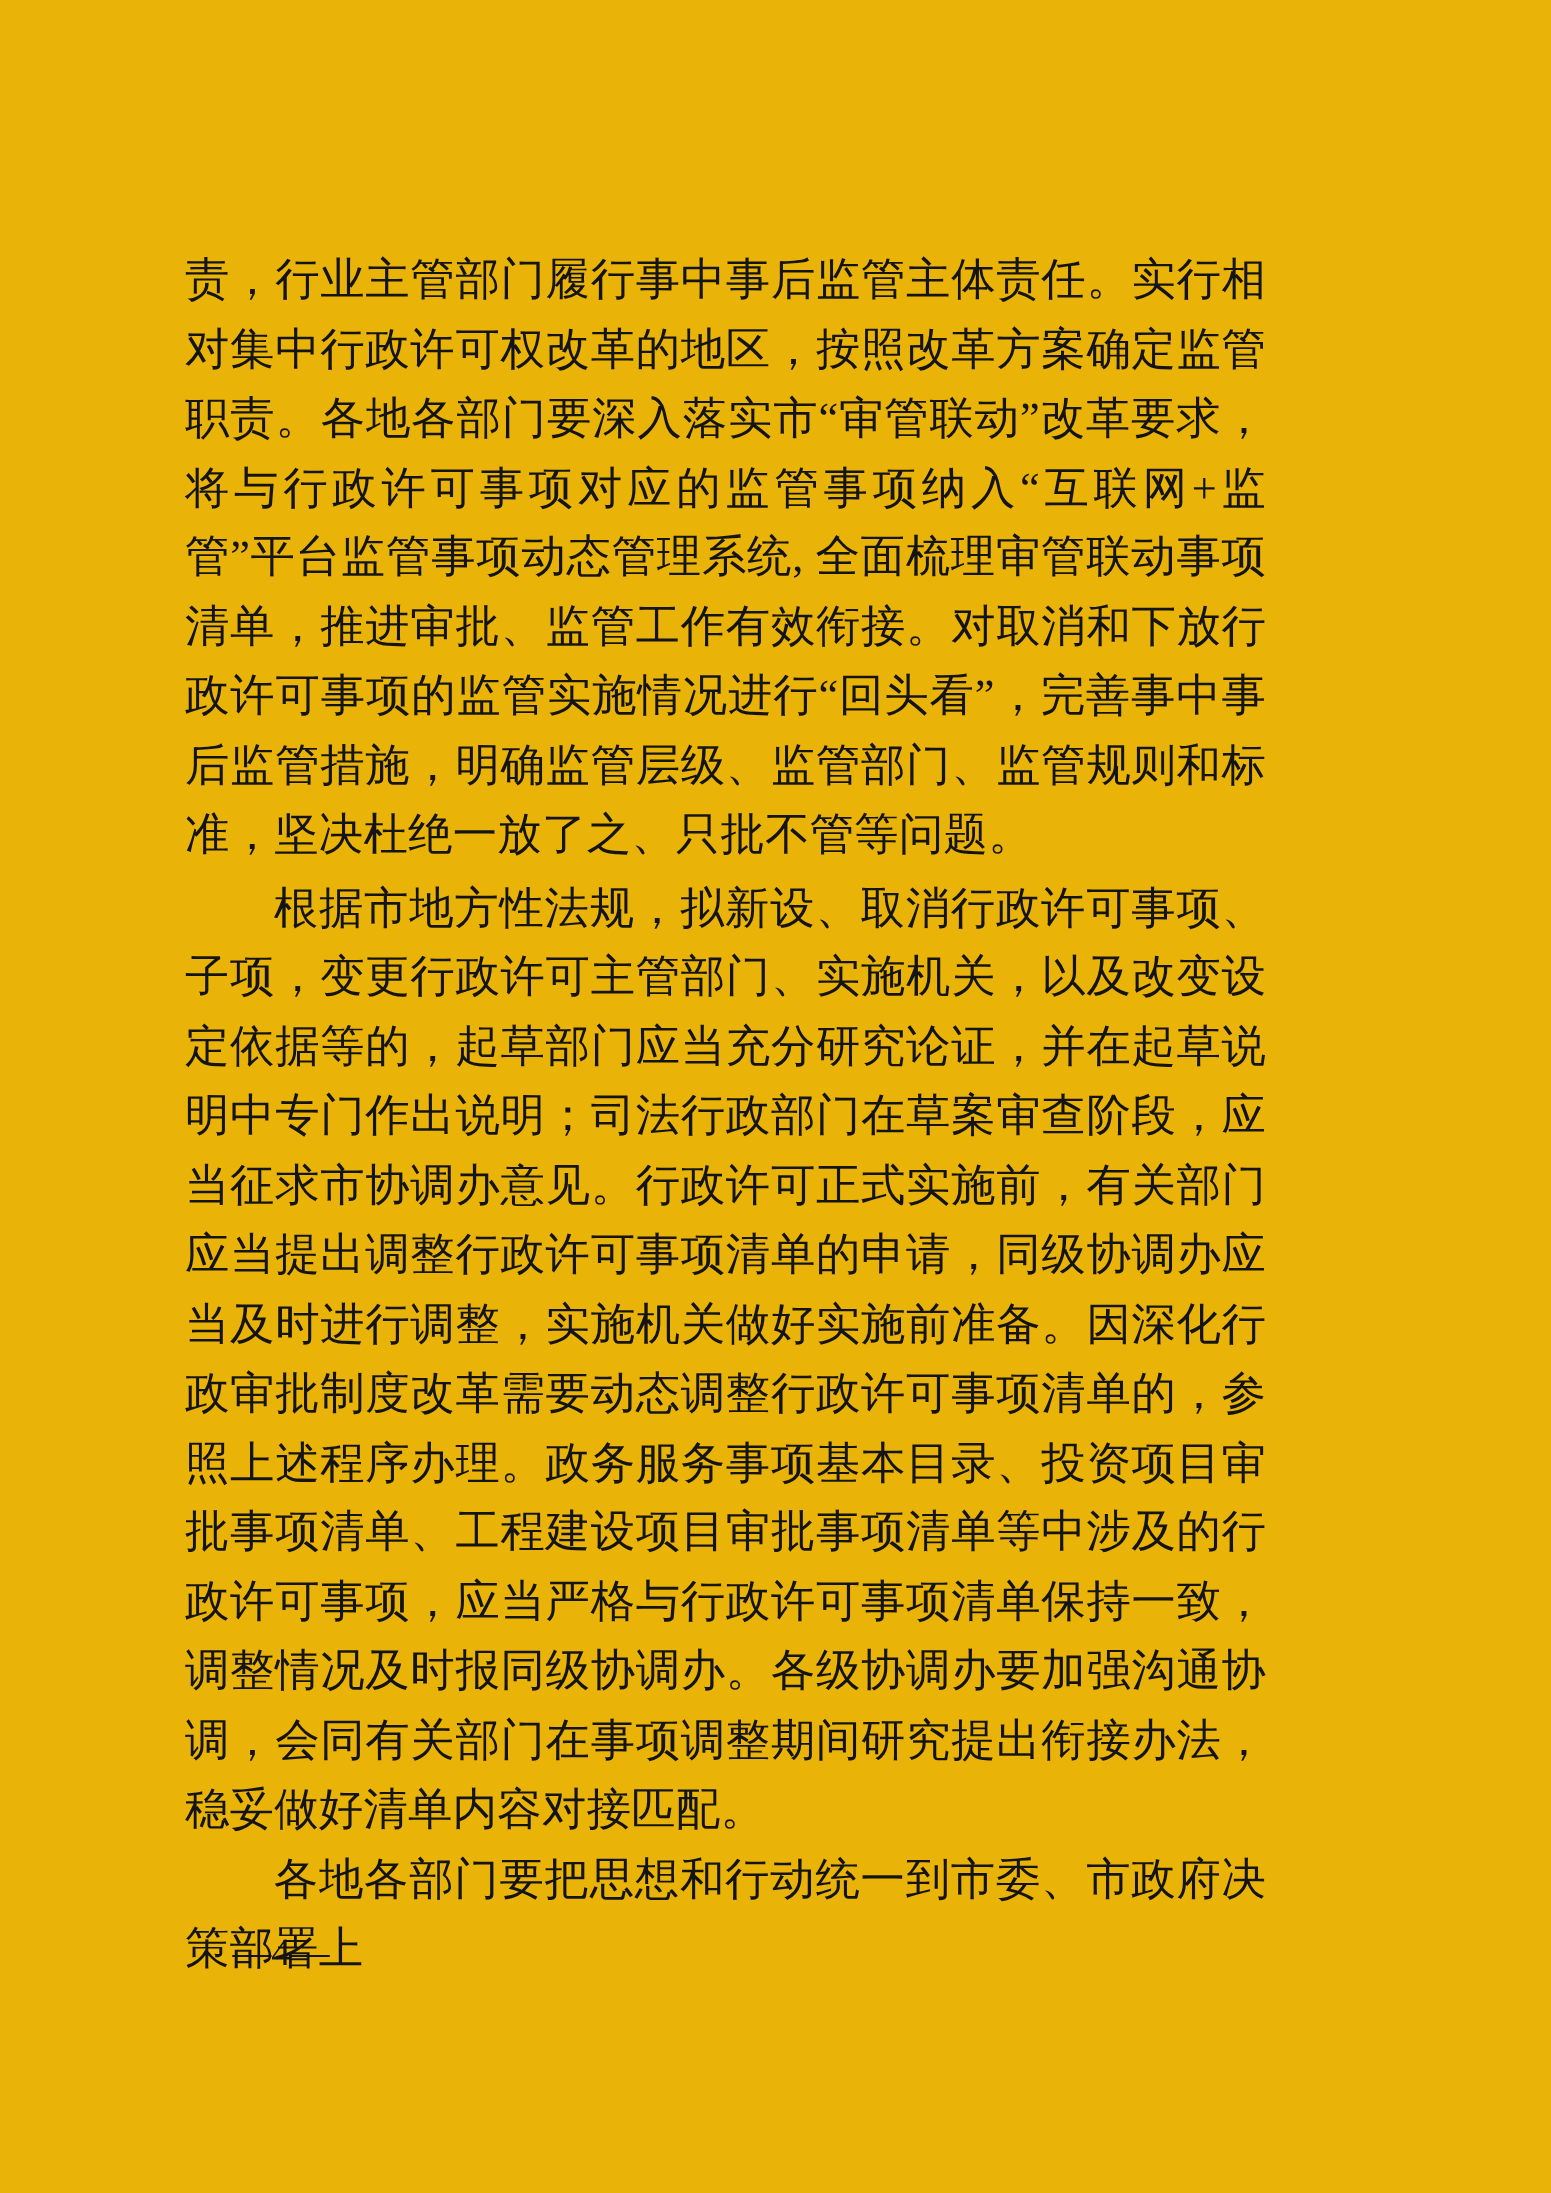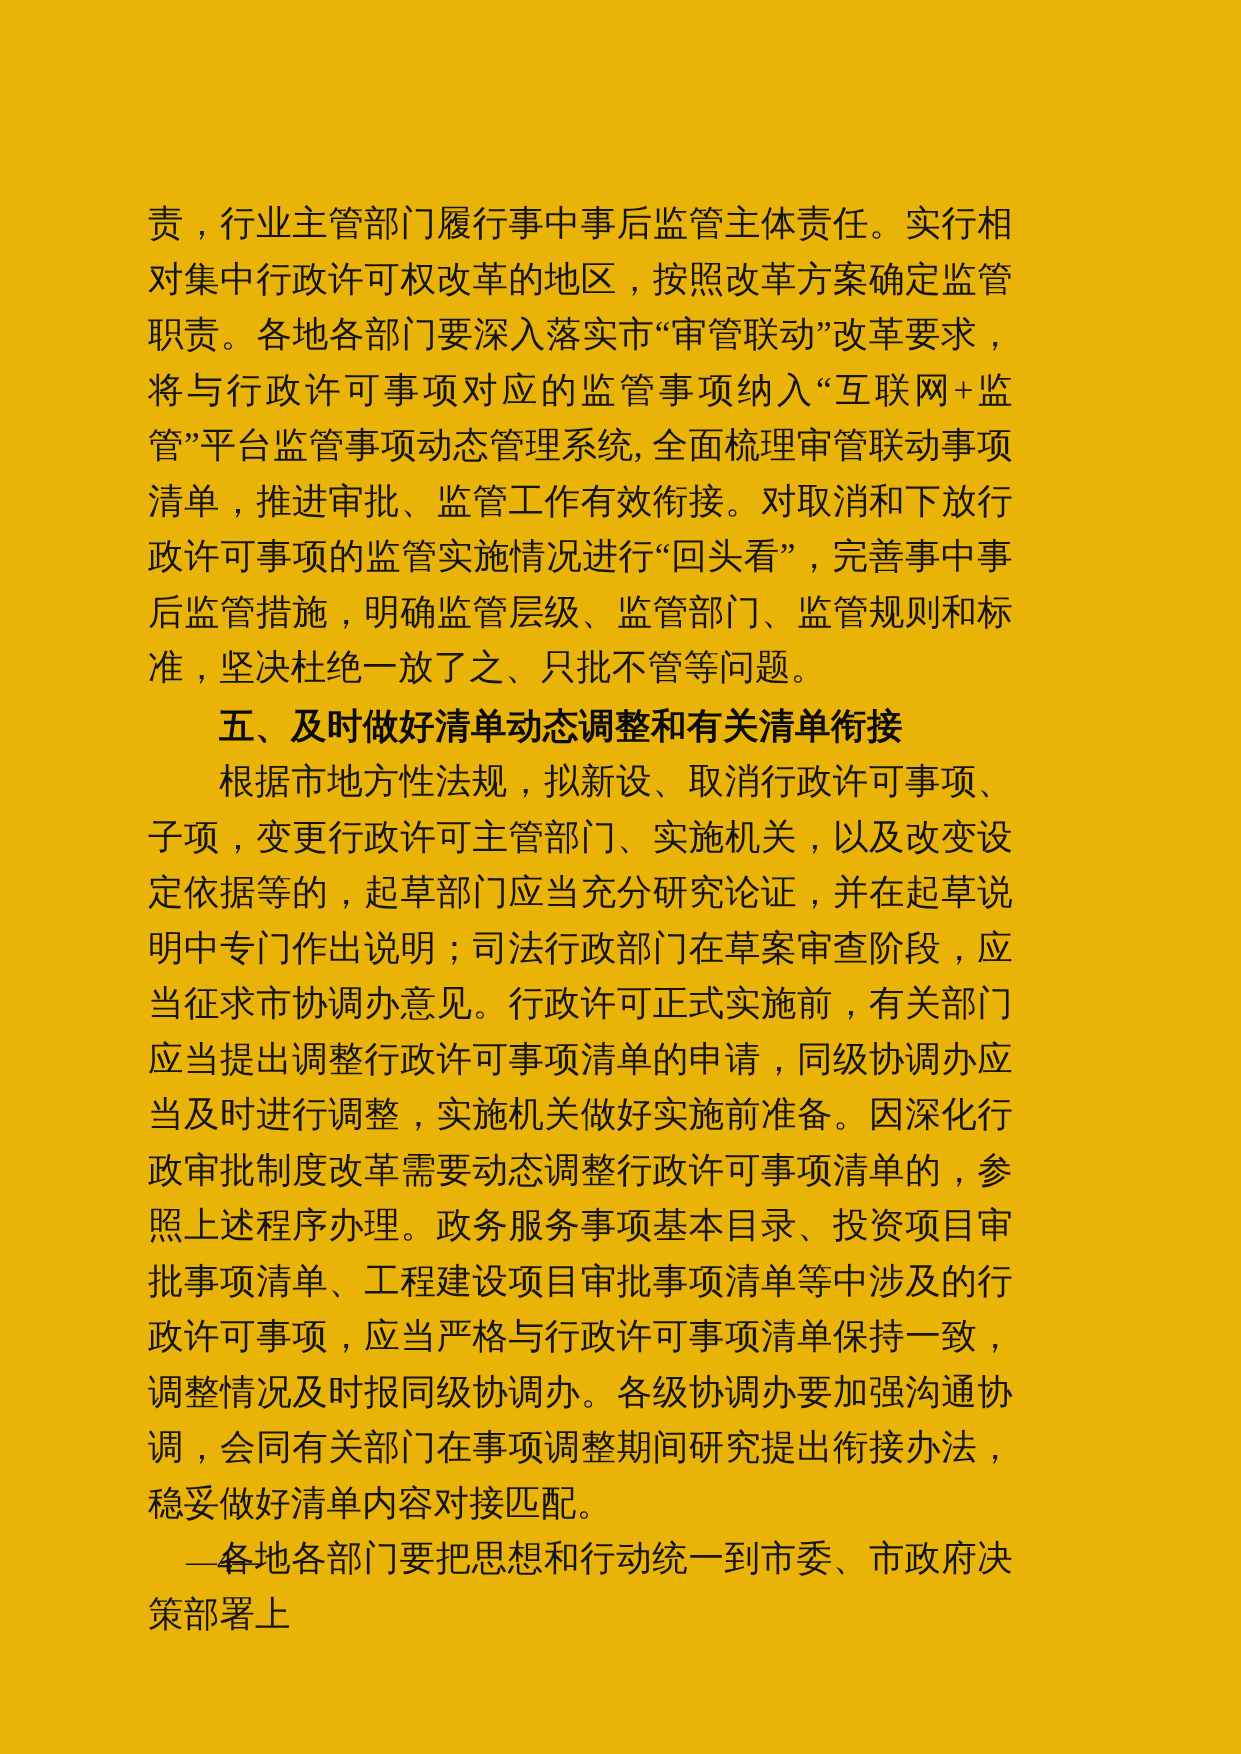--- a/index.html
+++ b/index.html
@@ -73,21 +73,20 @@
 <body>
 
 <div class="page">
 
   <div class="content">
 
     <p class="para">责，行业主管部门履行事中事后监管主体责任。实行相对集中行政许可权改革的地区，按照改革方案确定监管职责。各地各部门要深入落实市“审管联动”改革要求，将与行政许可事项对应的监管事项纳入“互联网+监管”平台监管事项动态管理系统, 全面梳理审管联动事项清单，推进审批、监管工作有效衔接。对取消和下放行政许可事项的监管实施情况进行“回头看”，完善事中事后监管措施，明确监管层级、监管部门、监管规则和标准，坚决杜绝一放了之、只批不管等问题。</p>
 
     <div class="spacer-sm"></div>
 
-    <h2 class="heading">五、及时做好清单动态调整和有关清单衔接</h2>
 
     <p class="para indent">根据市地方性法规，拟新设、取消行政许可事项、子项，变更行政许可主管部门、实施机关，以及改变设定依据等的，起草部门应当充分研究论证，并在起草说明中专门作出说明；司法行政部门在草案审查阶段，应当征求市协调办意见。行政许可正式实施前，有关部门应当提出调整行政许可事项清单的申请，同级协调办应当及时进行调整，实施机关做好实施前准备。因深化行政审批制度改革需要动态调整行政许可事项清单的，参照上述程序办理。政务服务事项基本目录、投资项目审批事项清单、工程建设项目审批事项清单等中涉及的行政许可事项，应当严格与行政许可事项清单保持一致，调整情况及时报同级协调办。各级协调办要加强沟通协调，会同有关部门在事项调整期间研究提出衔接办法，稳妥做好清单内容对接匹配。</p>
 
     <p class="para indent">各地各部门要把思想和行动统一到市委、市政府决策部署上</p>
 
   </div>
 
   <div class="page-number">—4—</div>
 
   <div class="paper-edge"></div>

